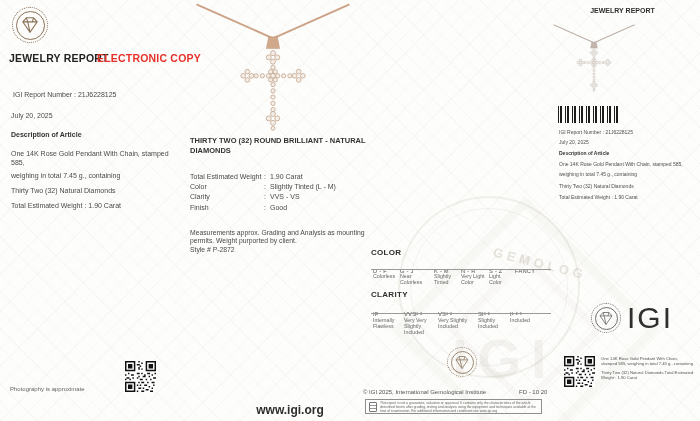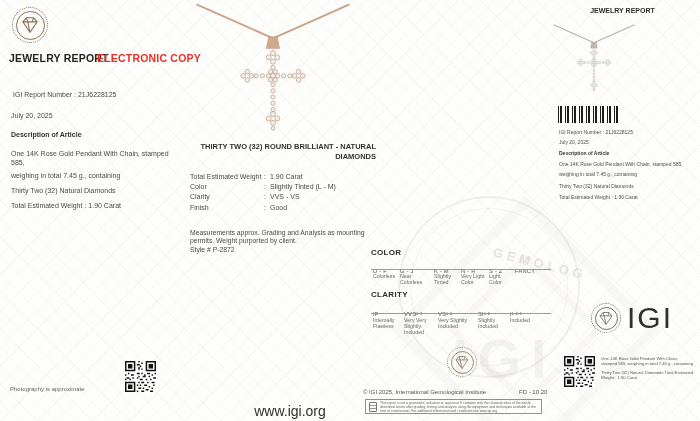--- a/index.html
+++ b/index.html
@@ -73,21 +73,21 @@
 
   .summary { font-size:4.2px; line-height:5px; color:#555; width:93px; }
 
   .copyright { font-size:6px; color:#555; }
   .disc-box { position:absolute; left:365px; top:399px; width:177px; height:15px;
     border:1px solid #8f8f8f; display:flex; align-items:center; padding:1.5px 3px; gap:3px; }
   .doc-icon { width:8px; height:10px; border:1px solid #777; border-radius:1px; flex:0 0 auto;
     background:repeating-linear-gradient(#fff 0 2px, #999 2px 3px); }
   .disc-text { font-size:3.4px; line-height:4px; color:#666; }
 
-  .website { font-size:14px; font-weight:normal; color:#2e2e2e; text-align:center; width:110px; }
+  .website { font-size:12px; font-weight:bold; color:#2e2e2e; text-align:center; width:110px; }
 </style>
 </head>
 <body>
 
 <svg width="0" height="0" style="position:absolute">
   <defs>
     <symbol id="diamond-glyph" viewBox="0 0 24 20">
       <path d="M4,6.5 L8,2 H16 L20,6.5 L12,18 Z M4,6.5 H20 M8,2 L9.5,6.5 L12,18 M16,2 L14.5,6.5" fill="none" stroke="#8a7258" stroke-width="1.2"></path>
     </symbol>
     <symbol id="pendant" viewBox="0 0 220 185">
@@ -172,21 +172,21 @@
 
   <div class="abs t6" style="left:10px; top:386px;">Photography is approximate</div>
   <svg class="abs" style="left:125px; top:361px;" width="31" height="31">
       <use href="#qr"></use>
     </svg>
 
   <svg class="abs" style="left:192px; top:3px;" width="162" height="136">
       <use href="#pendant"></use>
     </svg>
 
-  <div class="abs details-heading" style="left:190px; top:142px;text-align:right;">THIRTY TWO (32) ROUND BRILLIANT - NATURAL DIAMONDS</div>
+  <div class="abs details-heading" style="left:190px; top:136px;">THIRTY TWO (32) ROUND BRILLIANT - NATURAL DIAMONDS</div>
 
   <div class="abs" style="left:190px; top:173px;">
     <div class="detail-row">
       <span class="lbl">Total Estimated Weight</span>
       <span class="col">:</span>
       <span>1.90 Carat</span>
     </div>
     <div class="detail-row">
       <span class="lbl">Color</span>
       <span class="col">:</span>

